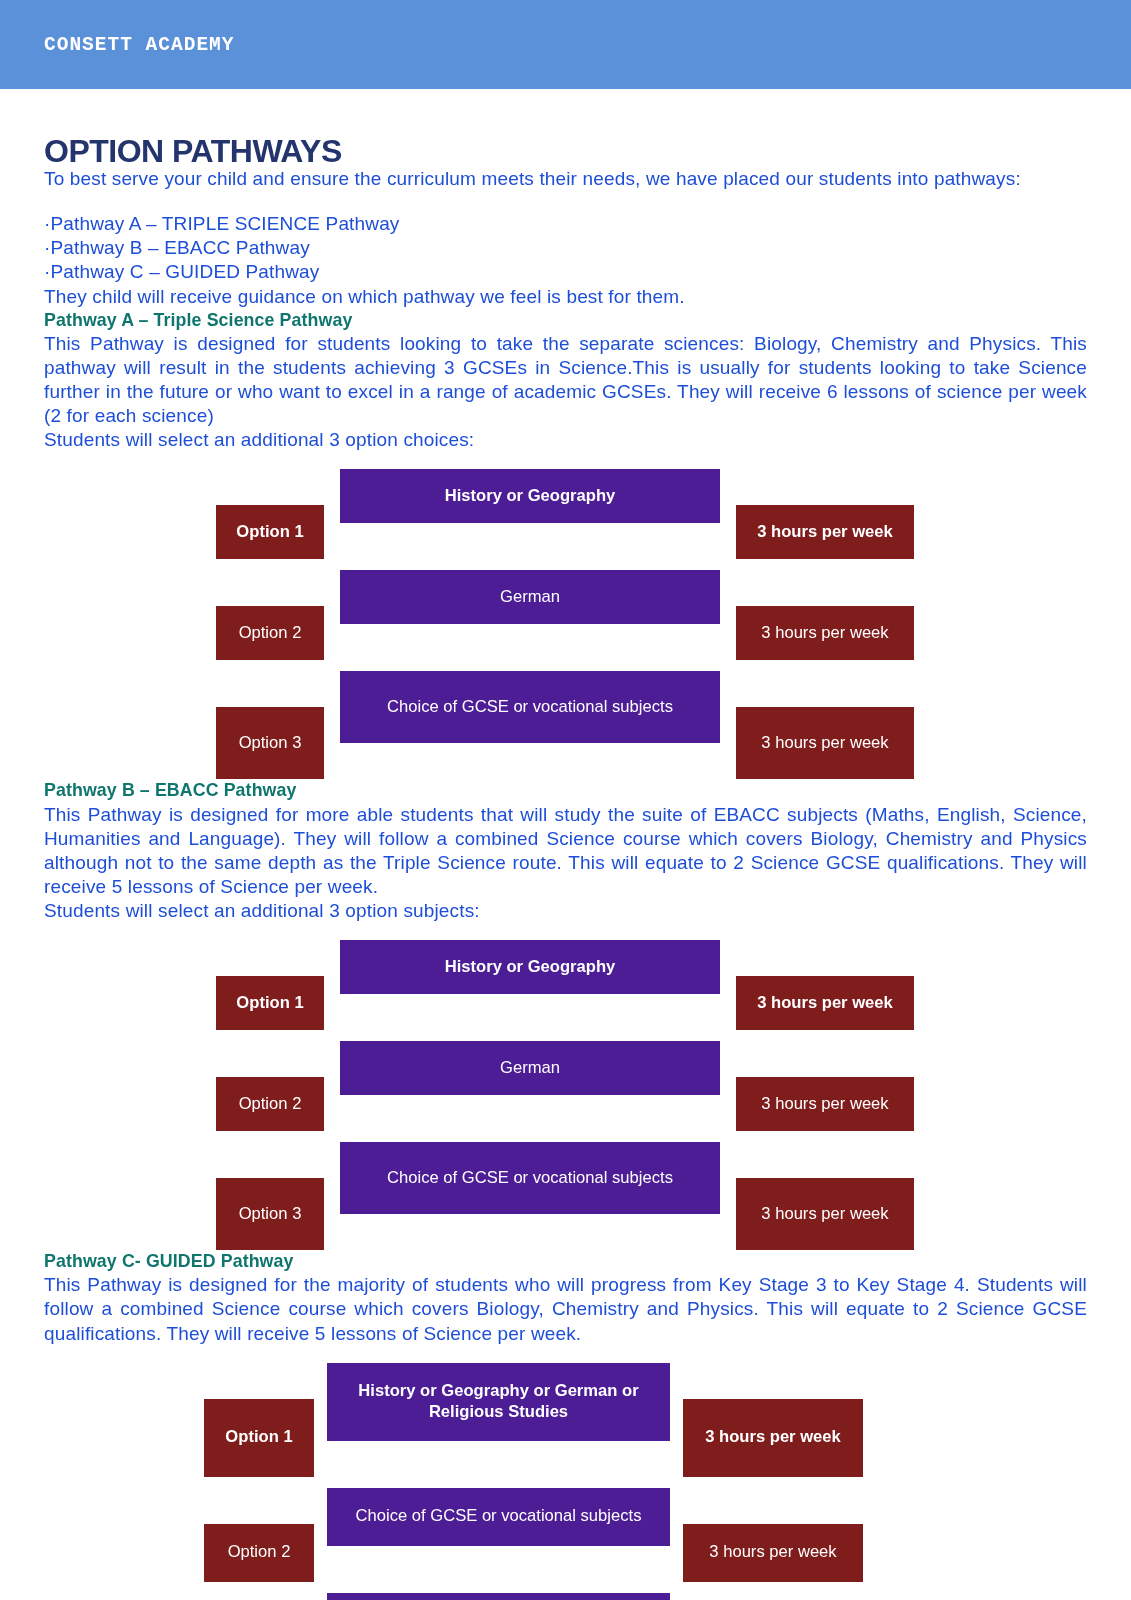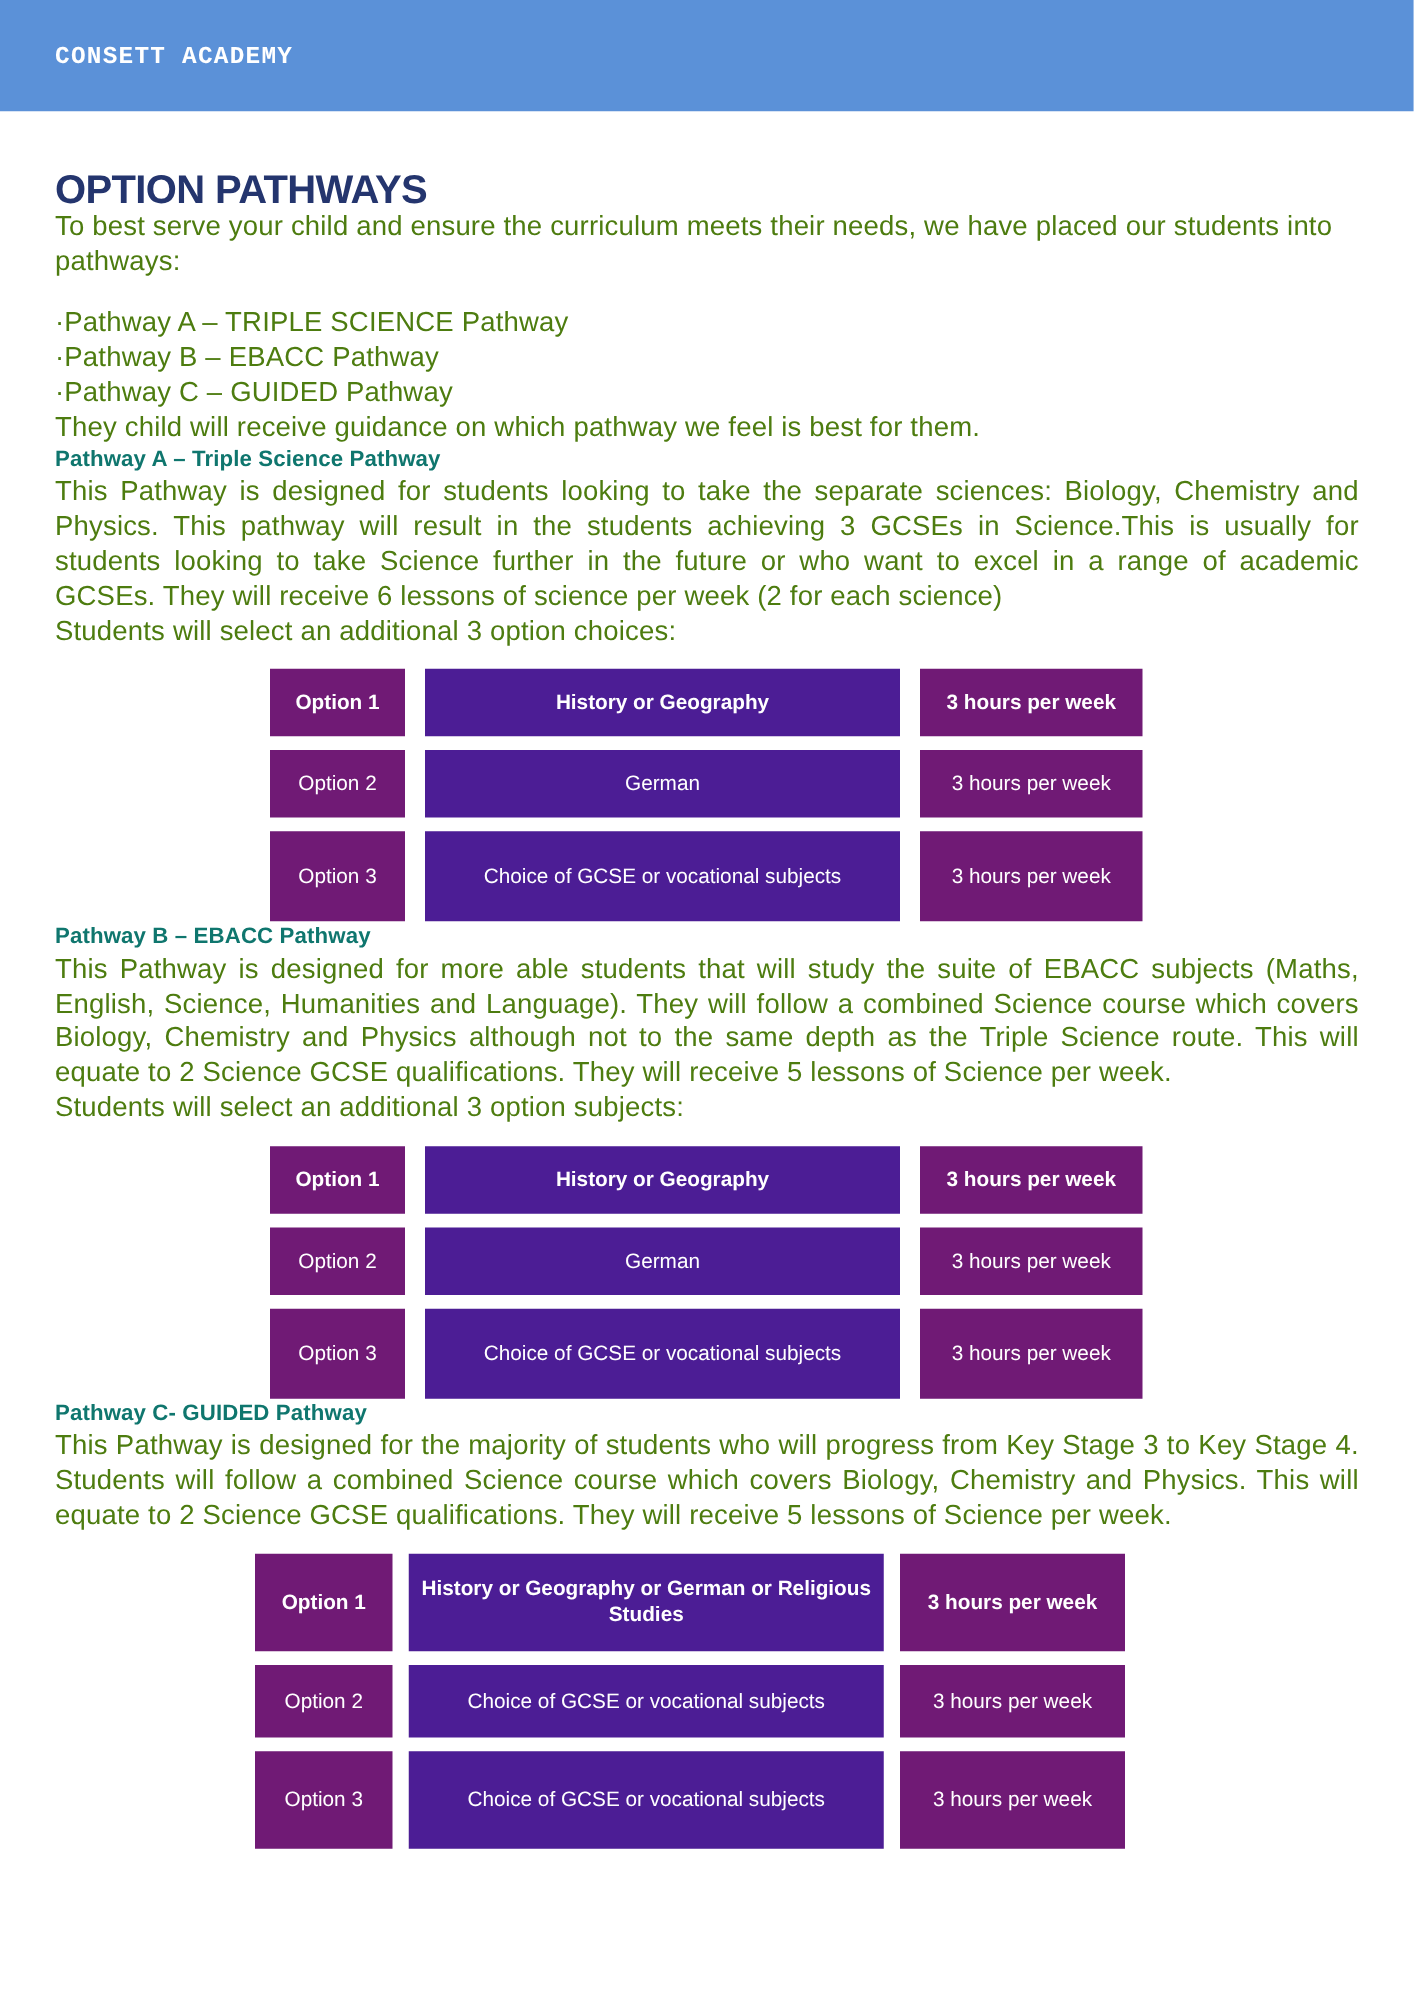--- a/index.html
+++ b/index.html
@@ -39,23 +39,23 @@
     margin: 46px 0 0 0;
     font-size: 32px;
     font-weight: bold;
     letter-spacing: -0.5px;
     color: #24356e;
     line-height: 1.0;
   }
 
   p.body-text {
     margin: 0;
-    font-size: 22px;
+    font-size: 19px;
     line-height: 1.27;
-    color: #4d7c0f;
+    color: #1d4ed8;
     letter-spacing: 0.15px;
   }
   p.justify { text-align: justify; }
 
   .gap-intro { margin-top: 28px; }
   .gap-para  { margin-top: 21px; }
   .gap-small { margin-top: 20px; }
 
   .list-line { white-space: nowrap; }
 
@@ -83,36 +83,36 @@
   .cell {
     display: flex;
     align-items: center;
     justify-content: center;
     text-align: center;
     color: #ffffff;
     font-size: 16.6px;
     line-height: 1.25;
     padding: 4px 8px;
   }
-  .cell.dark  { background: #701a75; }
+  .cell.dark  { background: #7f1d1d; margin-top: 36px; }
   .cell.light { background: #4c1d95; }
   .cell.bold  { font-weight: bold; }
 
   
   .layout-ab .col-opt   { width: 108px; }
   .layout-ab .col-sub   { width: 380px; }
   .layout-ab .col-hours { width: 178px; }
   .layout-ab .opt-row   { margin-left: 172px; }
   .layout-ab .row-h1 { height: 54px; }
   .layout-ab .row-h2 { height: 54px; }
   .layout-ab .row-h3 { height: 72px; }
 
   
   .layout-c .col-opt   { width: 110px; }
-  .layout-c .col-sub   { width: 380px; }
+  .layout-c .col-sub   { width: 343px; }
   .layout-c .col-hours { width: 180px; }
   .layout-c .opt-row   { margin-left: 160px; }
   .layout-c .row-h1 { height: 78px; }
   .layout-c .row-h2 { height: 58px; }
   .layout-c .row-h3 { height: 78px; }
   .layout-c .opt-row { gap: 13px; }
 </style>
 </head>
 <body>
 

